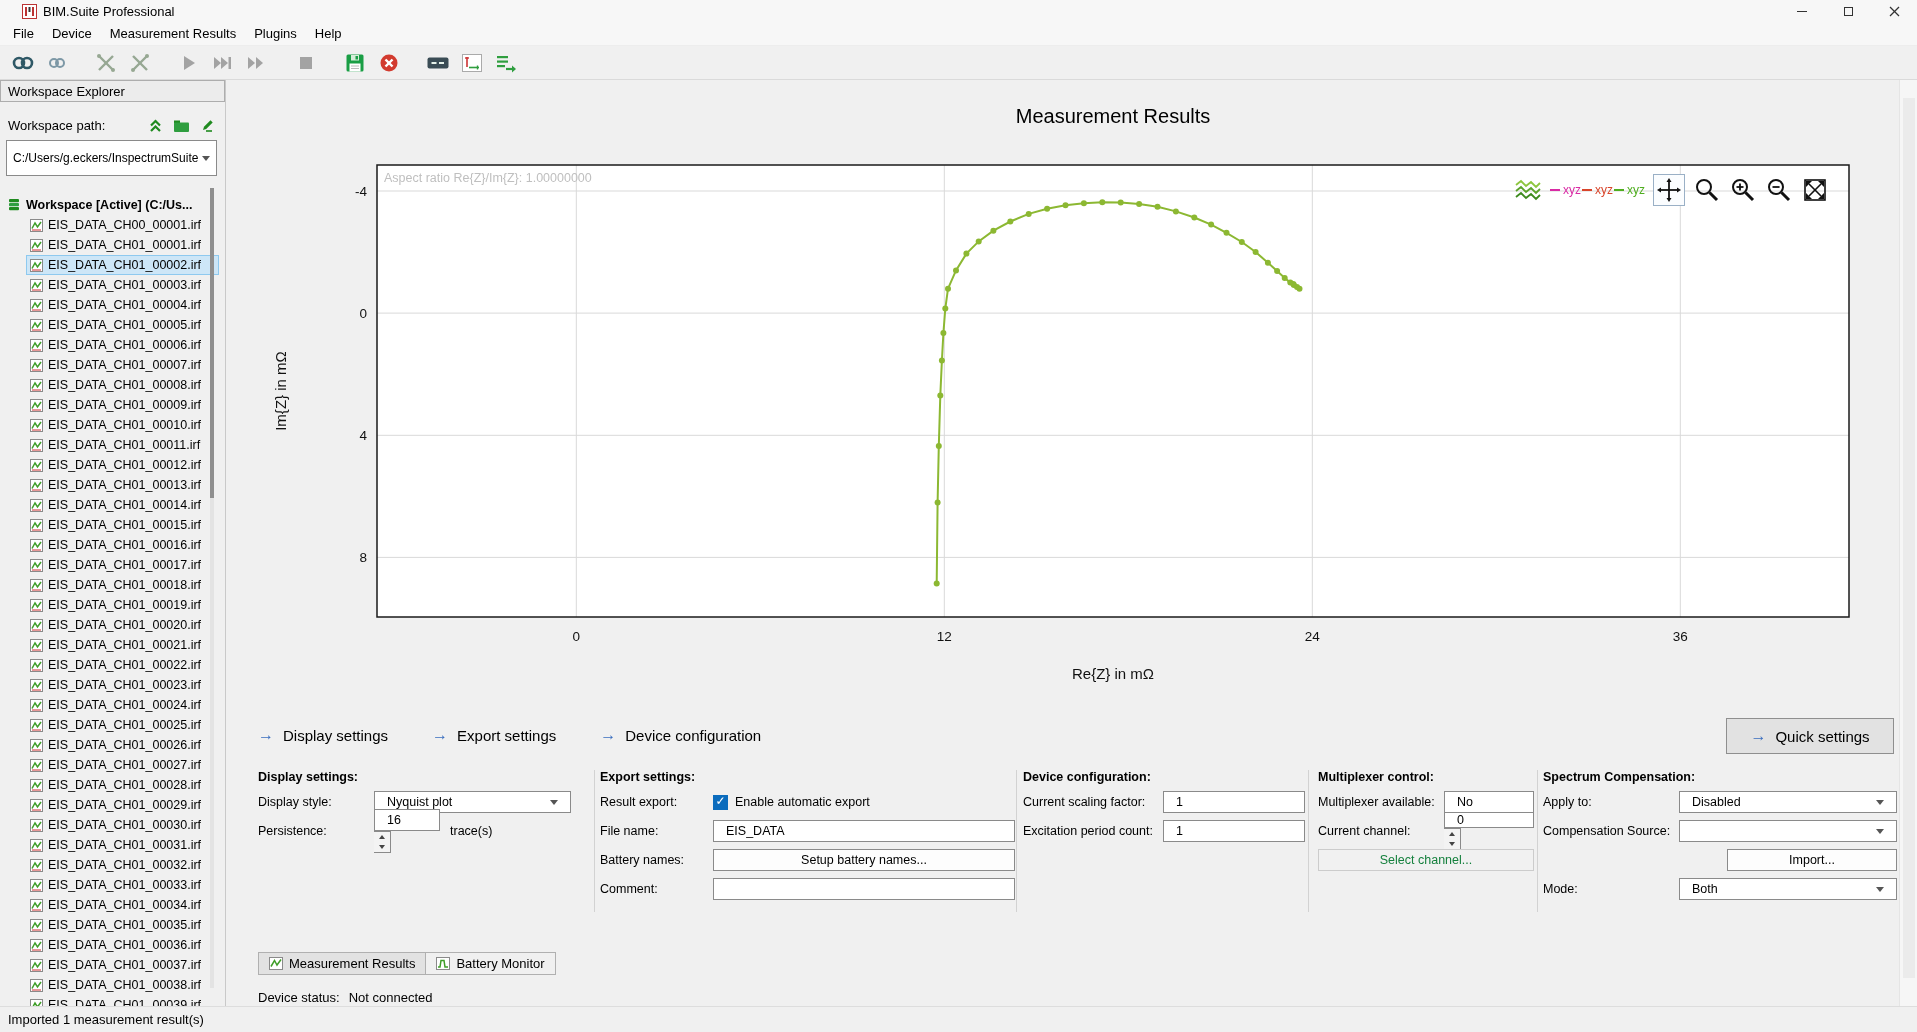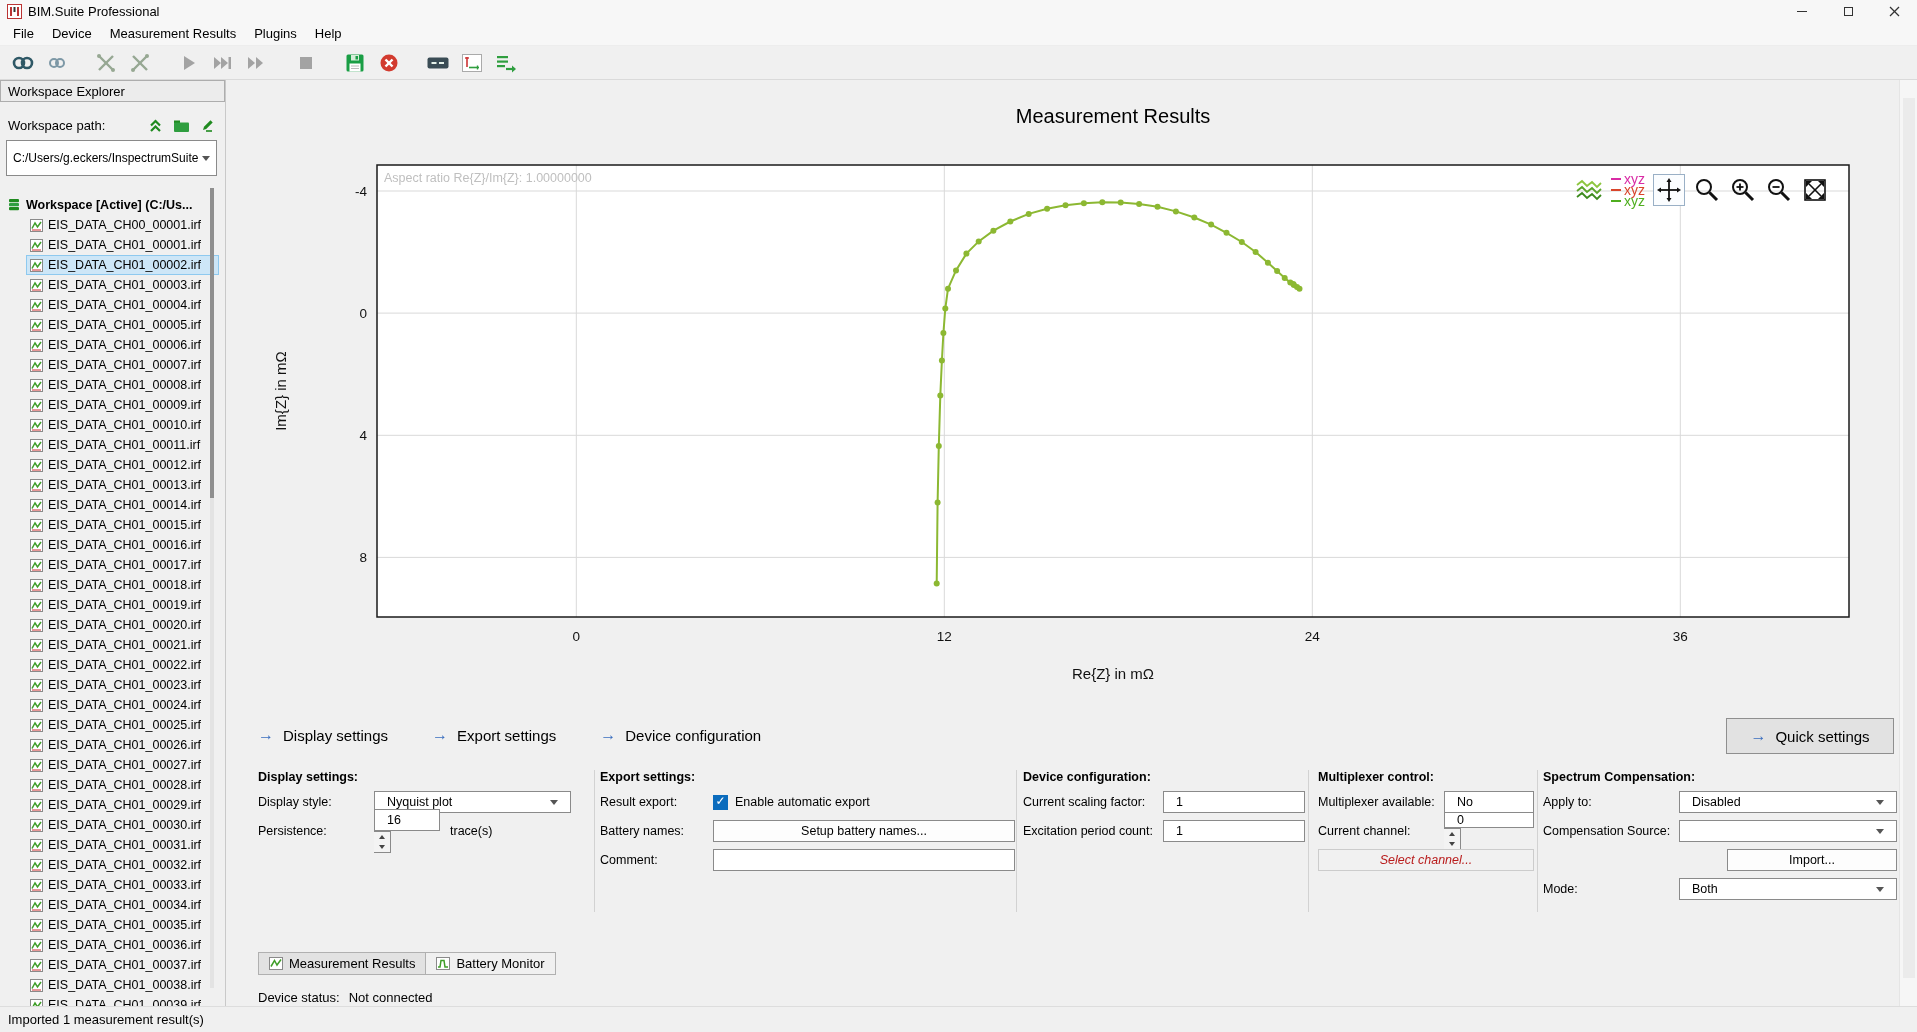--- a/index.html
+++ b/index.html
@@ -4,21 +4,21 @@
 <style>
   * { box-sizing: border-box; margin: 0; padding: 0; }
   html,body { width:1917px; height:1032px; }
   body {
     font-family: "Liberation Sans", sans-serif;
     background:#f0f0f0; color:#000;
     position:relative; overflow:hidden; font-size:13px;
   }
   
   .titlebar { position:absolute; left:0; top:0; width:100%; height:22px;
-    background:#f7f7f7; display:flex; align-items:center; padding-left:7px; }
+    background:#f7f7f7; display:flex; align-items:center; padding-left:22px; }
   .titlebar .title { font-size:13px; margin-left:6px; }
   .win-controls { position:absolute; right:0; top:0; height:22px; display:flex; }
   .win-btn { width:46px; height:22px; display:flex; align-items:center; justify-content:center; }
   .min-glyph { width:10px; height:1px; background:#333; display:block; }
   .max-glyph { width:9px; height:9px; border:1px solid #333; display:block; }
   .close-glyph line { stroke:#333; stroke-width:1.3; }
   
   .menubar { position:absolute; left:0; top:22px; width:100%; height:24px;
     background:#f7f7f7; display:flex; align-items:center; padding-left:4px; border-bottom:1px solid #ededed;}
   .menu-item { padding:3px 9px; font-size:13px; }
@@ -48,41 +48,41 @@
   .side-scroll { position:absolute; right:11px; top:108px; width:4px; height:800px; background:#e3e3e3; }
   .side-thumb { width:4px; height:310px; background:#8f8f8f; }
   
   .main { position:absolute; left:226px; top:80px; width:1673px; height:926px; background:#f0f0f0; }
   .main-title { position:absolute; left:151px; top:25px; width:1472px; text-align:center; font-size:20px; }
   #chart-svg { position:absolute; left:20px; top:75px; }
   #chart-svg text { font-family:"Liberation Sans", sans-serif; }
   .chart-tools { position:absolute; top:94px; right:70px; display:flex; align-items:center; gap:8px; }
   .tool-sq { width:28px; height:28px; display:flex; align-items:center; justify-content:center; }
   .tool-sq.active { border:1px solid #9ab0c6; background:#fbfdff; width:32px; height:32px; }
-  .legend { display:flex; flex-direction:column; gap:1px; font-size:14px; line-height:10px; }
+  .legend { display:flex; gap:1px; font-size:12px; line-height:10px; }
   .legend-row { display:flex; align-items:center; gap:3px; }
   .legend-dash { width:10px; height:2px; display:block; }
   
   .settings-links { position:absolute; left:32px; top:646px; display:flex; gap:44px; font-size:15px; align-items:center; }
   .slink { display:flex; align-items:center; gap:9px; }
   .arrow { color:#3a6ebf; font-weight:bold; font-size:16px; }
   .quick-settings { position:absolute; top:638px; left:1500px; width:168px; height:36px;
     background:#e2e2e2; border:1px solid #8f8f8f; display:flex; align-items:center; justify-content:center;
     gap:9px; font-size:15px; }
   
   .panel { position:absolute; top:690px; font-size:12.5px; }
   .panel-title { font-weight:bold; font-size:12.5px; white-space:nowrap; }
   .row { display:flex; align-items:center; margin-top:7px; height:22px; }
   .lbl { flex:none; white-space:nowrap; }
   .field { background:#fff; border:1px solid #8a8a8a; height:22px; display:flex; align-items:center;
     padding:0 12px; font-size:12.5px; overflow:hidden; }
   .grow { flex:1; }
   .btn { background:#fdfdfd; border:1px solid #8a8a8a; height:22px; display:flex; align-items:center;
     justify-content:center; font-size:12.5px; }
-  .btn.disabled { background:#f1f1f1; border-color:#cccccc; color:#b91c1c;font-style:italic; }
+  .btn.disabled { background:#f1f1f1; border-color:#cccccc; color:#15803d; }
   .p1 { left:32px;  width:330px; } .p1 .lbl { width:116px; }
   .p2 { left:374px; width:415px; } .p2 .lbl { width:113px; }
   .p3 { left:797px; width:282px; } .p3 .lbl { width:140px; }
   .p4 { left:1092px; width:216px; } .p4 .lbl { width:126px; }
   .p5 { left:1317px; width:354px; } .p5 .lbl { width:136px; }
   .vsep { position:absolute; top:690px; height:142px; width:1px; background:#d2d2d2; }
   .spinbox { display:flex;flex-direction:column; }
   .spin-input { width:66px; }
   .spin-btns { width:17px; height:22px; border:1px solid #8a8a8a; border-left:none; background:#f3f3f3;
     display:flex; flex-direction:column; }
@@ -776,20 +776,26 @@
   <div class="vsep" style="left:368px"></div>
 
   <div class="panel p2">
     <div class="panel-title">Export settings:</div>
     <div class="row">
       <span class="lbl">Result export:</span>
       <span class="cb"></span>
       <span>Enable automatic export</span>
     </div>
     <div class="row">
+      <span class="lbl">File name:</span>
+      <div class="field grow">
+          <span>EIS_DATA</span>
+        </div>
+    </div>
+    <div class="row">
       <span class="lbl">Battery names:</span>
       <div class="btn grow">
           <span>Setup battery names...</span>
         </div>
     </div>
     <div class="row">
       <span class="lbl">Comment:</span>
       <div class="field grow">
           <span></span>
         </div>

